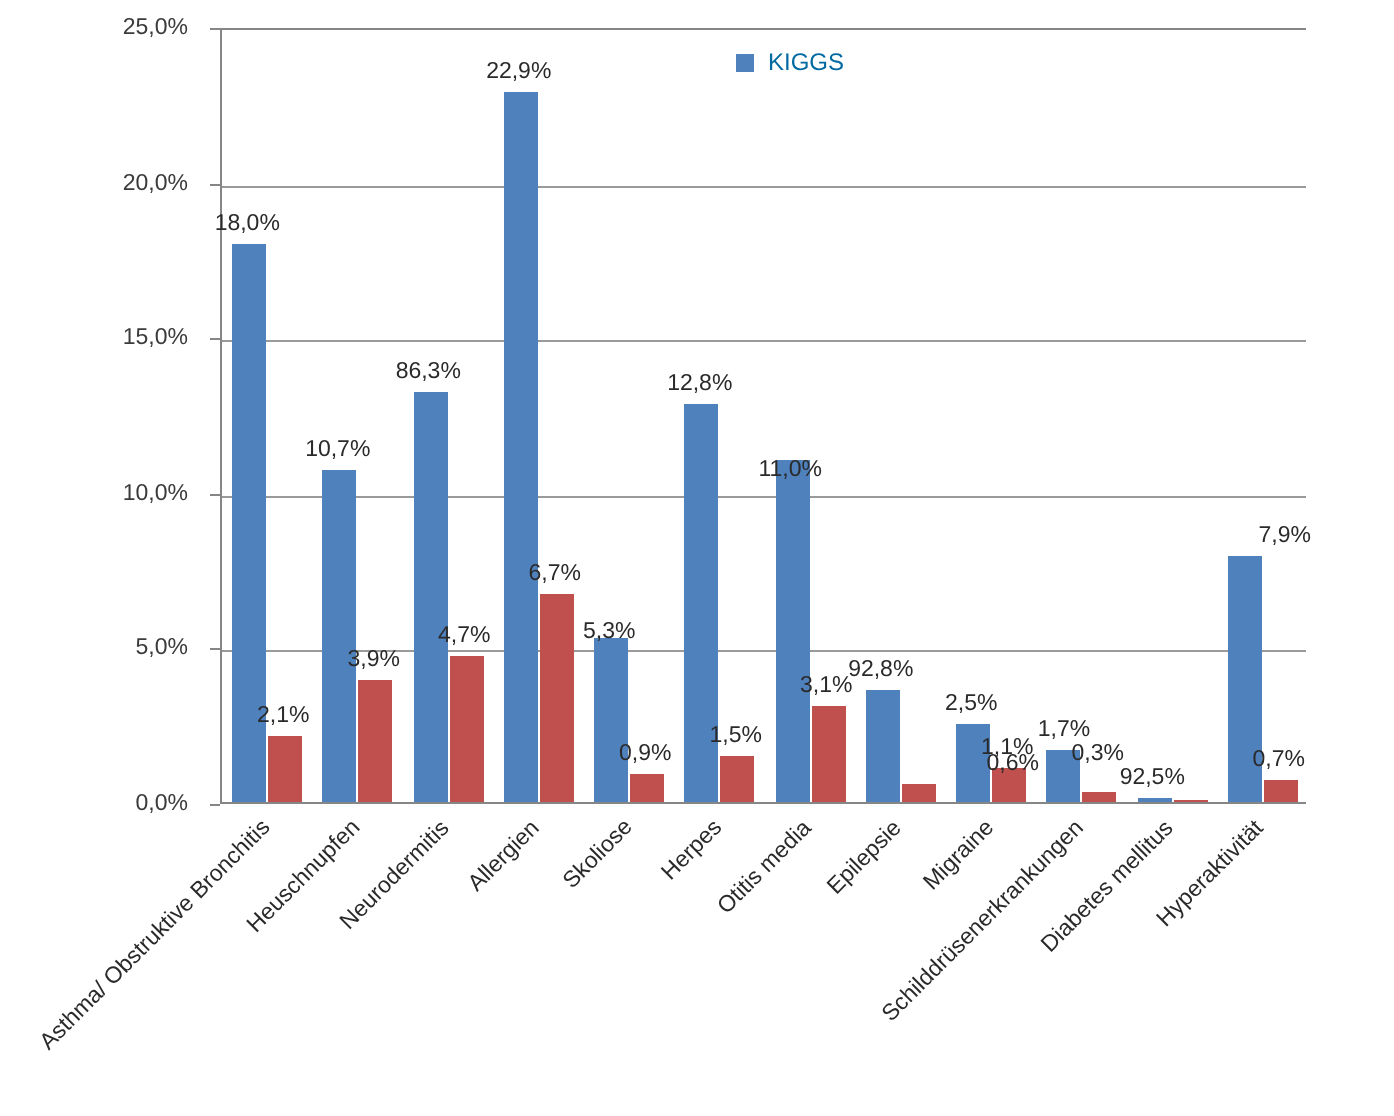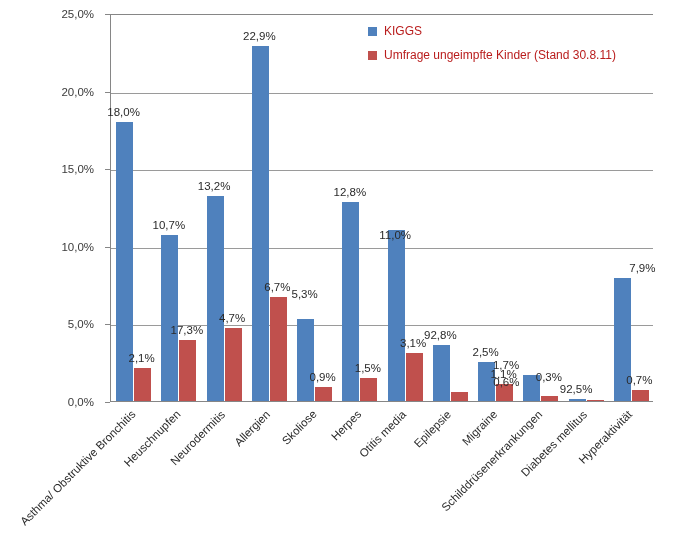--- a/index.html
+++ b/index.html
@@ -99,21 +99,21 @@
   .legend-swatch {
     width: 9px;
     height: 9px;
     margin-right: 7px;
     flex: 0 0 auto;
   }
   .legend-swatch.kiggs   { background: #4f81bd; }
   .legend-swatch.umfrage { background: #c0504d; }
   .legend-text {
     font-size: 12px;
-    color: #b91c1c;
+    color: #0369a1;
     white-space: nowrap;
   }
 
   
   .xlabels {
     position: absolute;
     left: 110px;
     top: 402px;
     width: 543px;
     height: 156px;
@@ -175,50 +175,46 @@
         <div class="bar umfrage" style="left: 475.625px; width: 17px; height: 1.5px; background: rgb(192, 80, 77);"></div>
         <div class="bar kiggs" style="left: 502.875px; width: 17px; height: 122.608px; background: rgb(79, 129, 189);"></div>
         <div class="bar umfrage" style="left: 520.875px; width: 17px; height: 10.864px; background: rgb(192, 80, 77);"></div>
       </div>
   </div>
 
   <div class="labels-layer" style="position:absolute;left:110px;top:14px;width:543px;height:388px;">
       <div class="bar-label" style="left: 13.625px; top: 92.64px;">18,0%</div>
       <div class="bar-label" style="left: 31.625px; top: 339.408px;">2,1%</div>
       <div class="bar-label" style="left: 58.875px; top: 205.936px;">10,7%</div>
-      <div class="bar-label" style="left: 76.875px; top: 311.472px;">17,3%</div>
-      <div class="bar-label" style="left: 104.125px; top: 167.136px;">13,2%</div>
+      <div class="bar-label" style="left: 76.875px; top: 311.472px;">3,9%</div>
+      <div class="bar-label" style="left: 104.125px; top: 167.136px;">86,3%</div>
       <div class="bar-label" style="left: 122.125px; top: 299.056px;">4,7%</div>
       <div class="bar-label" style="left: 149.375px; top: 16.592px;">22,9%</div>
       <div class="bar-label" style="left: 167.375px; top: 268.016px;">6,7%</div>
-      <div class="bar-label" style="left: 194.625px; top: 275px;">5,3%</div>
+      <div class="bar-label" style="left: 194.625px; top: 297px;">5,3%</div>
       <div class="bar-label" style="left: 212.625px; top: 358.032px;">0,9%</div>
       <div class="bar-label" style="left: 239.875px; top: 173.344px;">12,8%</div>
       <div class="bar-label" style="left: 257.875px; top: 348.72px;">1,5%</div>
       <div class="bar-label" style="left: 285.125px; top: 216px;">11,0%</div>
       <div class="bar-label" style="left: 303.125px; top: 323.888px;">3,1%</div>
       <div class="bar-label" style="left: 330.375px; top: 316.128px;">92,8%</div>
       <div class="bar-label" style="left: 348.375px; top: 362.688px; margin-left: 48px;">0,6%</div>
       <div class="bar-label" style="left: 375.625px; top: 333.2px;">2,5%</div>
       <div class="bar-label" style="left: 393.625px; top: 354.928px;">1,1%</div>
-      <div class="bar-label" style="left: 396px; top: 345.616px;">1,7%</div>
+      <div class="bar-label" style="left: 422px; top: 345.616px;">1,7%</div>
       <div class="bar-label" style="left: 438.875px; top: 358px;">0,3%</div>
       <div class="bar-label" style="left: 466.125px; top: 370.448px;">92,5%</div>
       <div class="bar-label" style="left: 511.375px; top: 249.392px; margin-left: 21px;">7,9%</div>
       <div class="bar-label" style="left: 529.375px; top: 361.136px;">0,7%</div>
     </div>
 
   <div class="legend">
       <div class="legend-row">
         <span class="legend-swatch kiggs" style="background: rgb(79, 129, 189);"></span>
         <span class="legend-text">KIGGS</span>
-      </div>
-      <div class="legend-row">
-        <span class="legend-swatch umfrage" style="background: rgb(192, 80, 77);"></span>
-        <span class="legend-text">Umfrage ungeimpfte Kinder (Stand 30.8.11)</span>
       </div>
     </div>
 
   <div class="xlabels">
       <div class="xlabel" style="left: 18.625px; transform: rotate(-45deg) translate(-157px, 0px);">Asthma/ Obstruktive Bronchitis</div>
       <div class="xlabel" style="left: 63.875px; transform: rotate(-45deg) translate(-74px, 0px);">Heuschnupfen</div>
       <div class="xlabel" style="left: 109.125px; transform: rotate(-45deg) translate(-72px, 0px);">Neurodermitis</div>
       <div class="xlabel" style="left: 154.375px; transform: rotate(-45deg) translate(-45px, 0px);">Allergien</div>
       <div class="xlabel" style="left: 199.625px; transform: rotate(-45deg) translate(-43px, 0px);">Skoliose</div>
       <div class="xlabel" style="left: 244.875px; transform: rotate(-45deg) translate(-37px, 0px);">Herpes</div>

